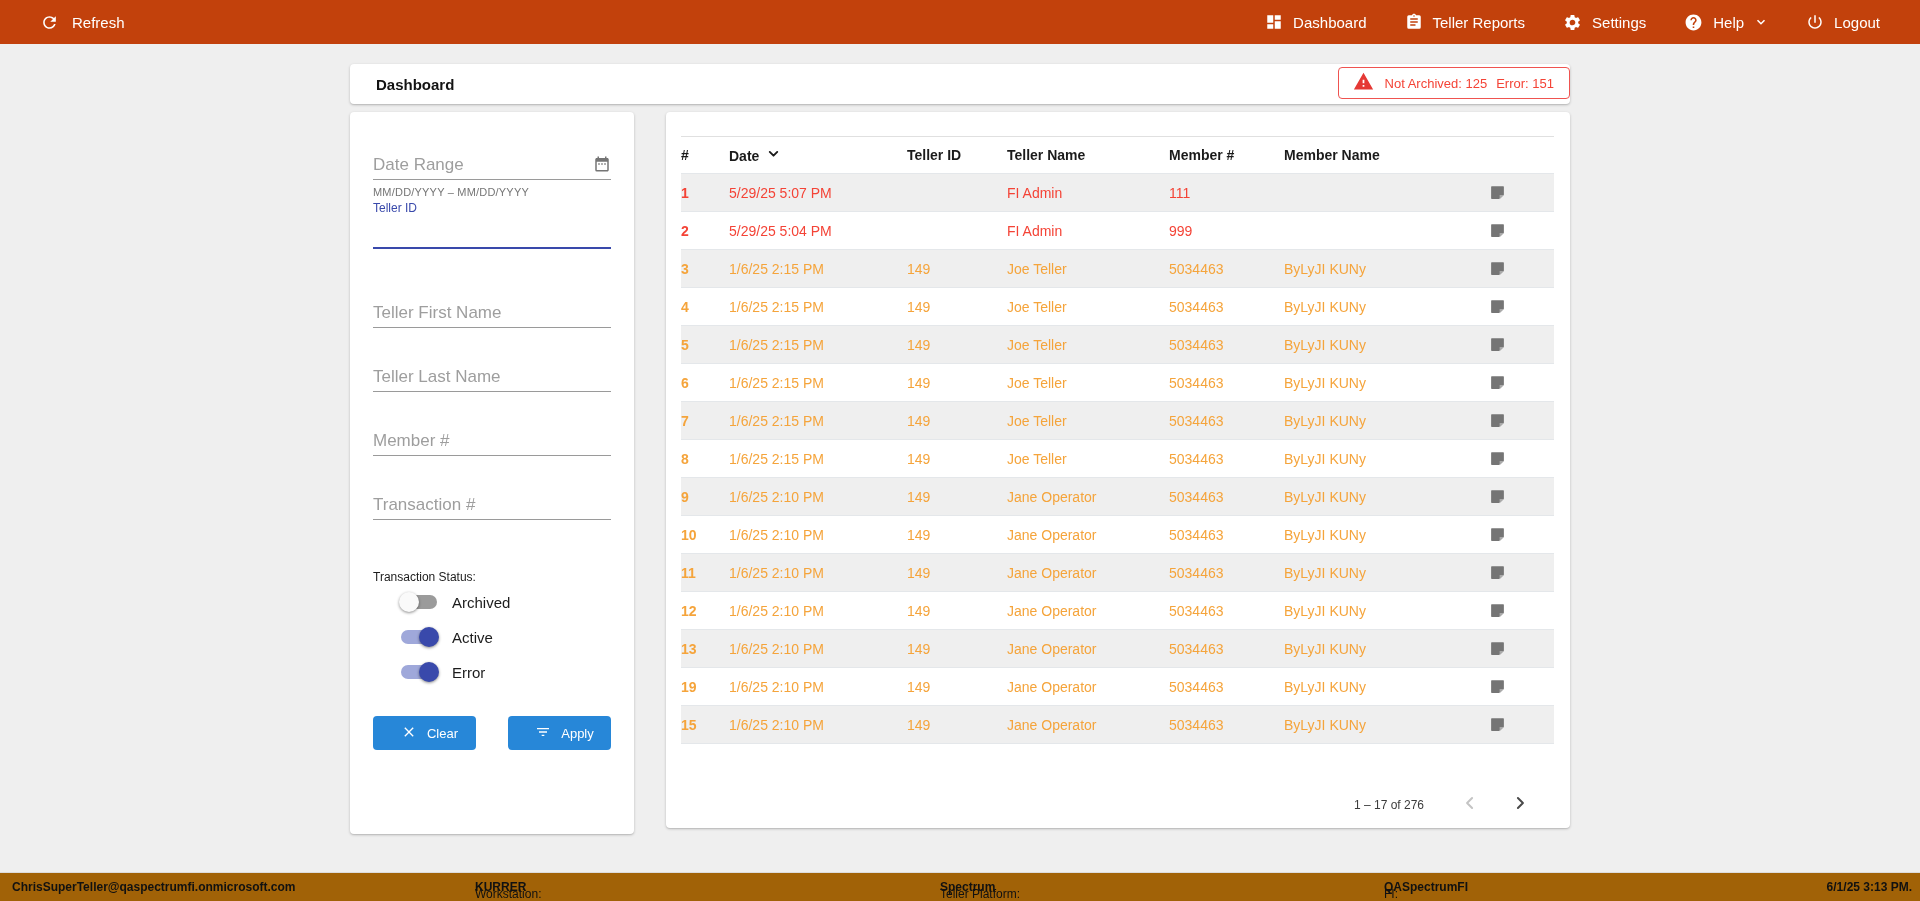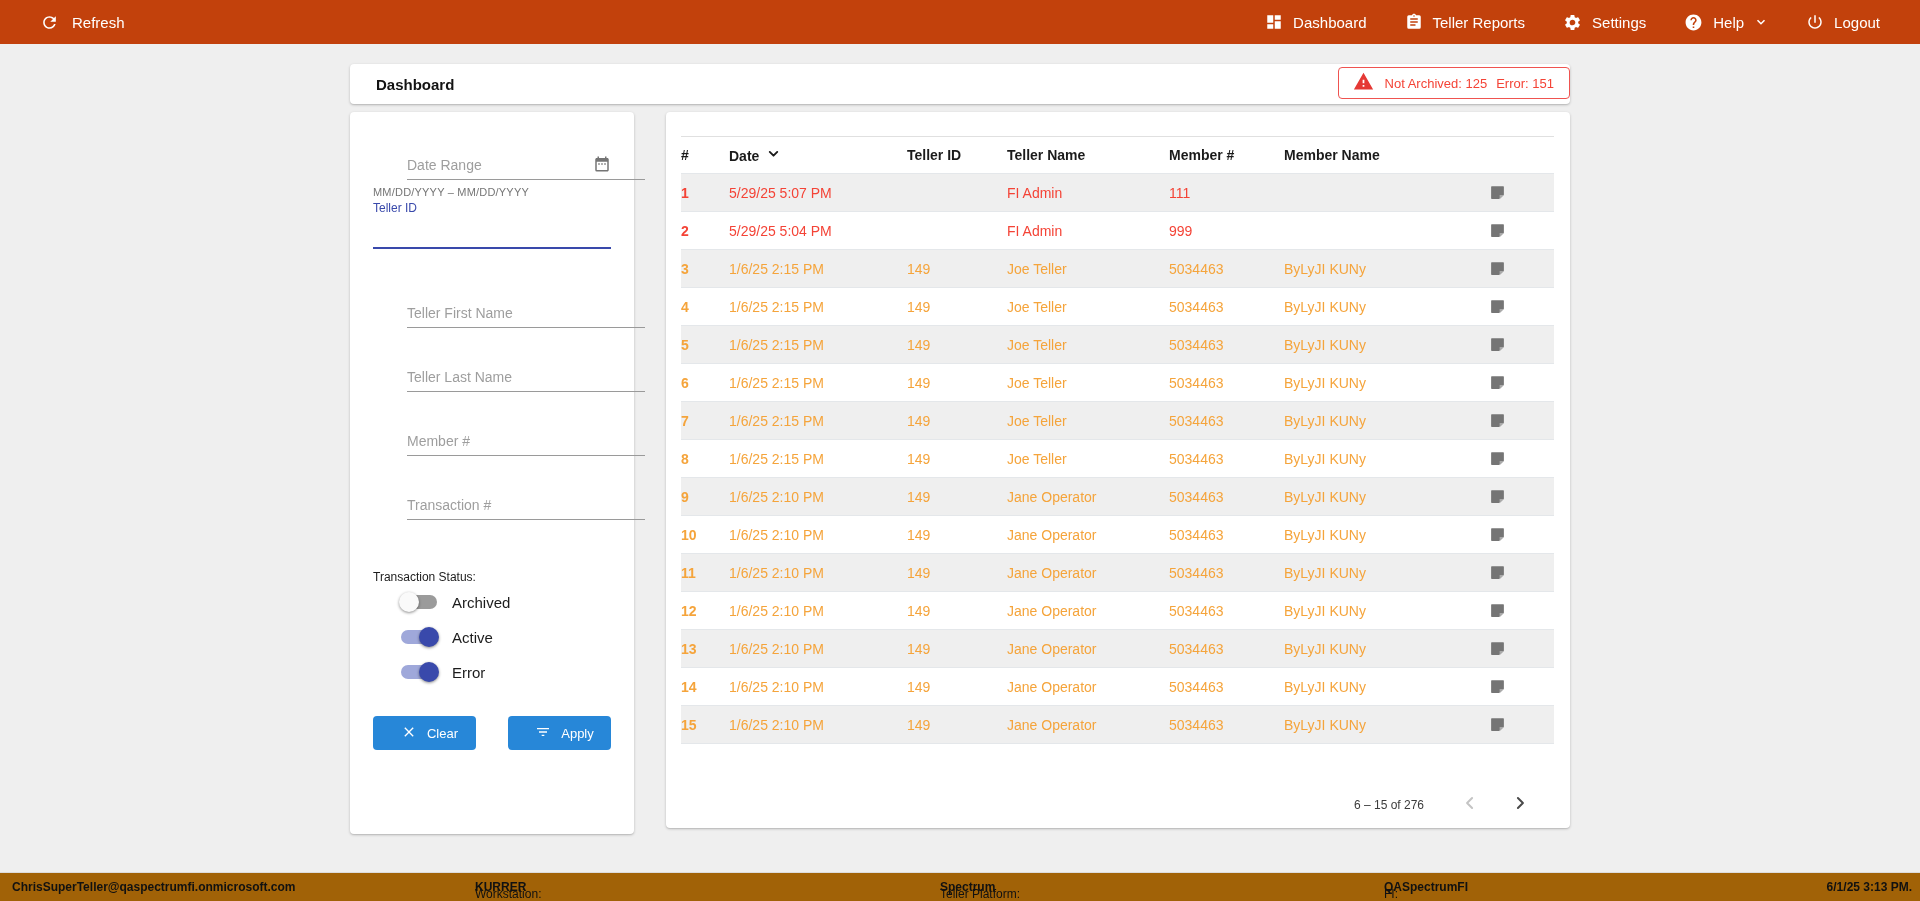--- a/index.html
+++ b/index.html
@@ -29,22 +29,22 @@
     border:1px solid #ef5350; border-radius:4px; display:flex; align-items:center;
     padding:0 15px 0 14px; gap:11px; color:var(--error,#f44336); font-size:13px; font-weight:normal;
   }
   .alert-badge .txt { display:flex; gap:9px; }
   .cards-row { display:flex; gap:32px; margin-top:8px; align-items:flex-start; }
   
   .filter-card { width:284px; height:722px; padding:38px 23px 0 23px; }
   .field { position:relative; }
   .line-input {
     width:100%; border:none; border-bottom:1px solid #9a9a9a; height:30px;
-    font-size:14px; outline:none; background:transparent; color:#15803d;
-    font-family:"Liberation Sans", sans-serif; padding:0; border-radius:0;margin-left:34px;
+    font-size:17px; outline:none; background:transparent; color:#15803d;
+    font-family:"Liberation Sans", sans-serif; padding:0; border-radius:0;
   }
   .line-input::placeholder { color:#9e9e9e; opacity:1; }
   .cal-btn { position:absolute; right:0; top:5px; background:none; border:none; padding:0; cursor:pointer; color:#757575; }
   .helper { font-size:11px; color:#757575; margin-top:6px; letter-spacing:.2px; }
   .tid-label { font-size:12px; color:var(--indigo,#3949ab); margin-top:3px; }
   .tid-input {
     width:100%; border:none; border-bottom:2px solid var(--indigo,#3949ab); height:34px;
     font-size:15px; outline:none; background:transparent; margin-bottom:16px;
   }
   .gap-field { margin-top:33px; }
@@ -454,21 +454,21 @@
     <td>5034463</td>
     <td>ByLyJI KUNy</td>
     <td class="c-icon">
       <svg viewBox="0 0 24 24" width="17" height="17">
         <path fill="#757575" d="M4 3h16c.55 0 1 .45 1 1v11.3L14.3 21H4c-.55 0-1-.45-1-1V4c0-.55.45-1 1-1z"></path>
         <path fill="#aaaaaa" d="M15 21.6v-6.1h6.1z"></path>
       </svg>
     </td>
   </tr>
             <tr class="warning">
-    <td class="c-num">14</td>
+    <td class="c-num">19</td>
     <td>1/6/25 2:10 PM</td>
     <td>149</td>
     <td>Jane Operator</td>
     <td>5034463</td>
     <td>ByLyJI KUNy</td>
     <td class="c-icon">
       <svg viewBox="0 0 24 24" width="17" height="17">
         <path fill="#757575" d="M4 3h16c.55 0 1 .45 1 1v11.3L14.3 21H4c-.55 0-1-.45-1-1V4c0-.55.45-1 1-1z"></path>
         <path fill="#aaaaaa" d="M15 21.6v-6.1h6.1z"></path>
       </svg>
@@ -485,21 +485,21 @@
       <svg viewBox="0 0 24 24" width="17" height="17">
         <path fill="#757575" d="M4 3h16c.55 0 1 .45 1 1v11.3L14.3 21H4c-.55 0-1-.45-1-1V4c0-.55.45-1 1-1z"></path>
         <path fill="#aaaaaa" d="M15 21.6v-6.1h6.1z"></path>
       </svg>
     </td>
   </tr>
           </tbody>
       </table>
 
       <div class="pagination">
-        <span>6 – 15 of 276</span>
+        <span>1 – 17 of 276</span>
         <button class="pager-btn pager-prev">
           <svg viewBox="0 0 24 24" width="20" height="20">
               <path fill="none" stroke="currentColor" stroke-width="2.4" stroke-linecap="round" stroke-linejoin="round" d="M14.5 6l-6 6 6 6"></path>
             </svg>
         </button>
         <button class="pager-btn pager-next">
           <svg viewBox="0 0 24 24" width="20" height="20">
               <path fill="none" stroke="currentColor" stroke-width="2.4" stroke-linecap="round" stroke-linejoin="round" d="M9.5 6l6 6-6 6"></path>
             </svg>
         </button>

